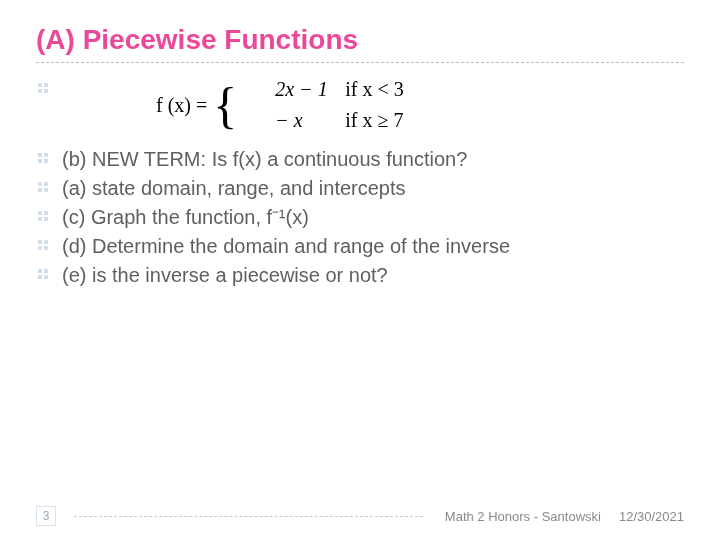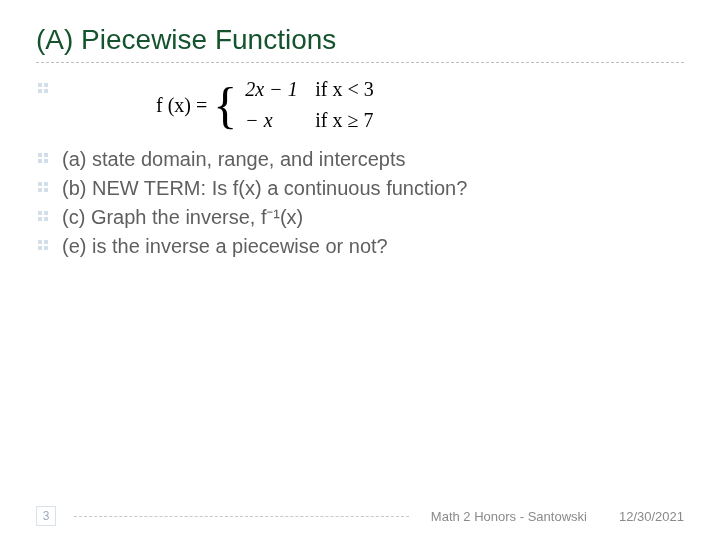--- a/index.html
+++ b/index.html
@@ -14,23 +14,23 @@
   }
   .slide {
     position: relative;
     width: 720px;
     height: 540px;
     box-sizing: border-box;
     padding: 24px 36px 20px 36px;
   }
   .title {
     font-size: 28px;
-    color: #14532d;
+    color: #ec4899;
     margin: 0 0 6px 0;
-    font-weight: normal;
+    font-weight: bold;
   }
   .divider {
     border: none;
     border-top: 1px dashed #bdbdbd;
     margin: 0 0 14px 0;
   }
   .content {
     font-size: 20px;
     line-height: 1.25;
   }
@@ -84,20 +84,21 @@
     font-size: 50px;
     line-height: 50px;
     font-family: "Times New Roman", Times, serif;
     color: #000000;
     margin-right: 2px;
   }
   .cases {
     display: flex;
     flex-direction: column;
     gap: 6px;
+    margin-left: 30px;
   }
   .case-row {
     display: flex;
     gap: 14px;
   }
   .case-row .expr { min-width: 56px; font-style: italic; }
   .case-row .cond { font-style: normal; text-align: right; }
   .footer {
     position: absolute;
     bottom: 14px;
@@ -120,21 +121,21 @@
     margin-right: 8px;
     background: #ffffff;
   }
   .footer .divider2 {
     flex: 1;
     border-top: 1px dashed #c8c8c8;
     height: 0;
     margin: 0 10px;
   }
   .footer .meta { white-space: nowrap; margin-left: 12px; }
-  .footer .date { margin-left: 32px; }
+  .footer .date { margin-left: 18px; }
 </style>
 </head>
 <body>
 
 <div class="slide">
 
   <h1 class="title">(A) Piecewise Functions</h1>
   <hr class="divider">
 
   <div class="content">
@@ -152,24 +153,24 @@
           <span class="cond">if  x &lt; 3</span>
         </div>
         <div class="case-row">
           <span class="expr">− x</span>
           <span class="cond">if  x ≥ 7</span>
         </div>
       </div>
     </div>
 
     <ul class="bullets">
+      <li><span class="vbar"></span><span>(b) NEW TERM: Is f(x) a continuous function?</span></li>
       <li><span class="vbar"></span><span>(a) state domain, range, and intercepts</span></li>
-      <li><span class="vbar"></span><span>(b) NEW TERM: Is f(x) a continuous function?</span></li>
-      <li><span class="vbar"></span><span>(c) Graph the inverse, f⁻¹(x)</span></li>
-      <li><span class="vbar"></span></li>
+      <li><span class="vbar"></span><span>(c) Graph the function, f⁻¹(x)</span></li>
+      <li><span class="vbar"></span><span>(d) Determine the domain and  range of the inverse</span></li>
       <li><span class="vbar"></span><span>(e) is the inverse a piecewise or not?</span></li>
     </ul>
 
   </div>
 
   <div class="footer">
     <div class="pagebox">
       <span>3</span>
     </div>
     <div class="divider2"></div>

